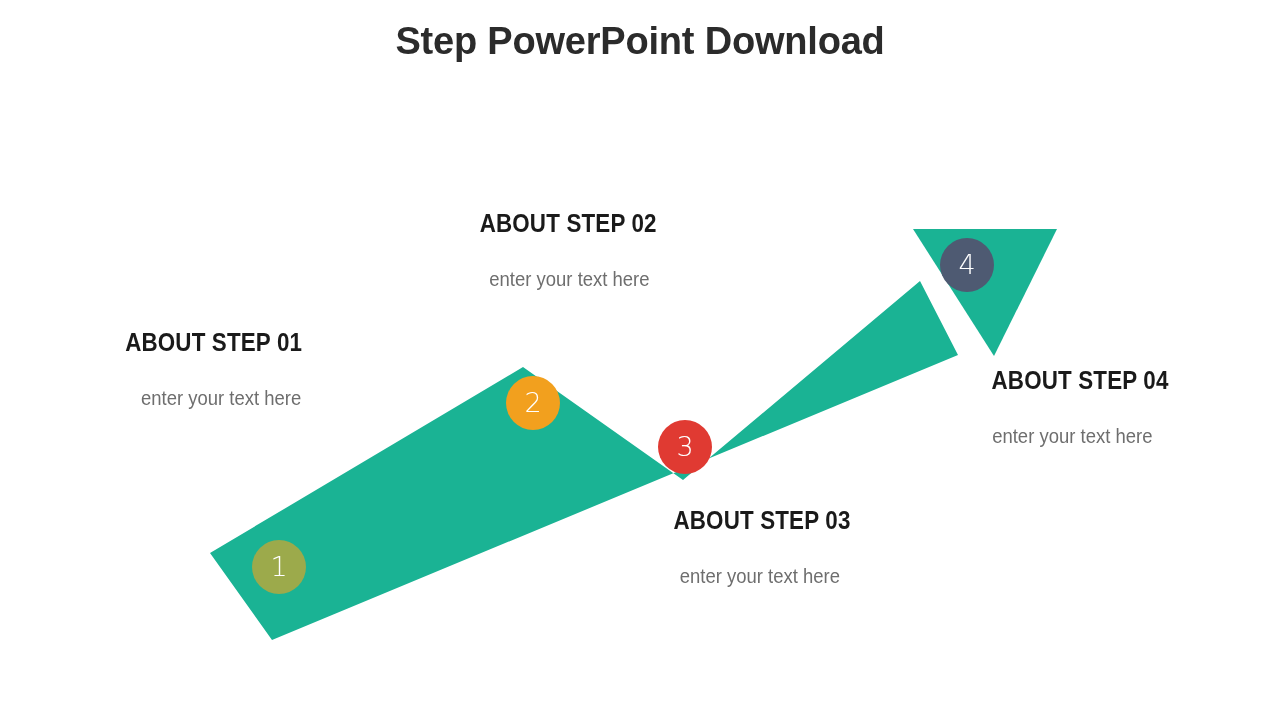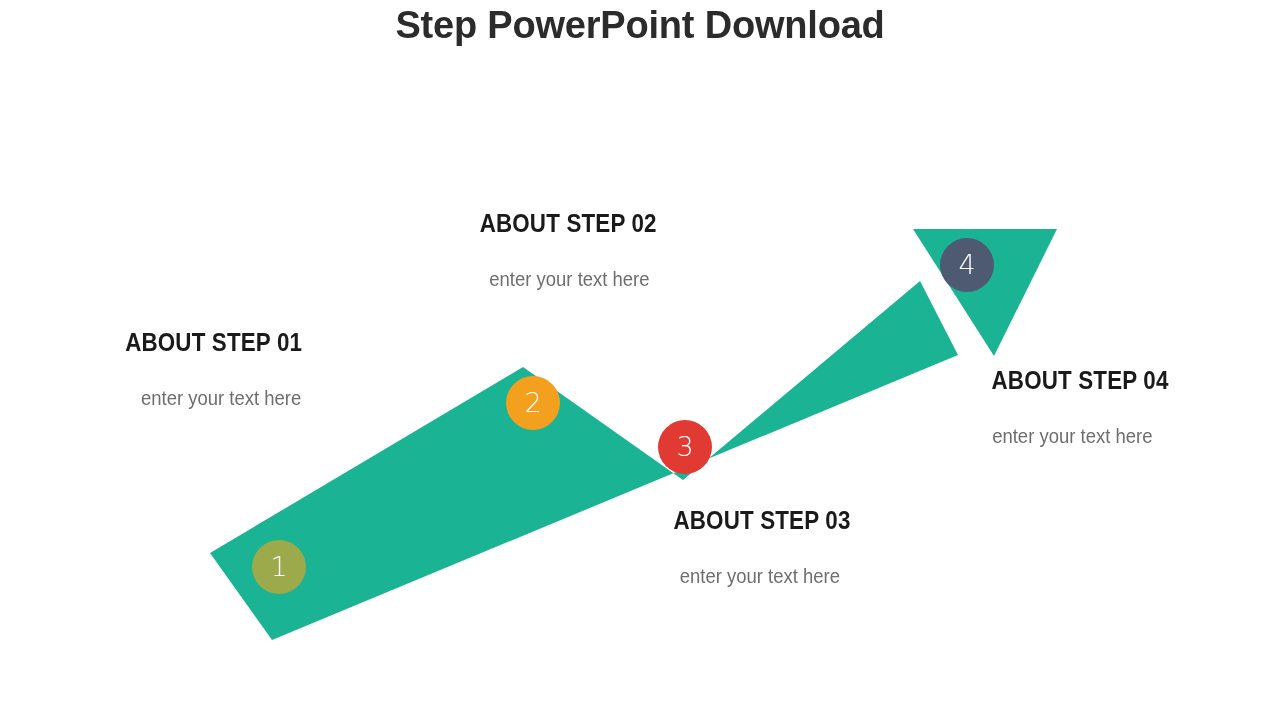--- a/index.html
+++ b/index.html
@@ -22,21 +22,21 @@
     top: 0;
     width: 1280px;
     height: 720px;
     background: #ffffff;
   }
 
   
   #slide-title {
     position: absolute;
     left: 0;
-    top: 4px;
+    top: 20px;
     width: 1280px;
     text-align: center;
     font-family: "Liberation Sans", sans-serif;
     font-size: 38px;
     font-weight: bold;
     color: #2b2b2b;
     letter-spacing: -0.2px;
     white-space: nowrap;
   }
 

